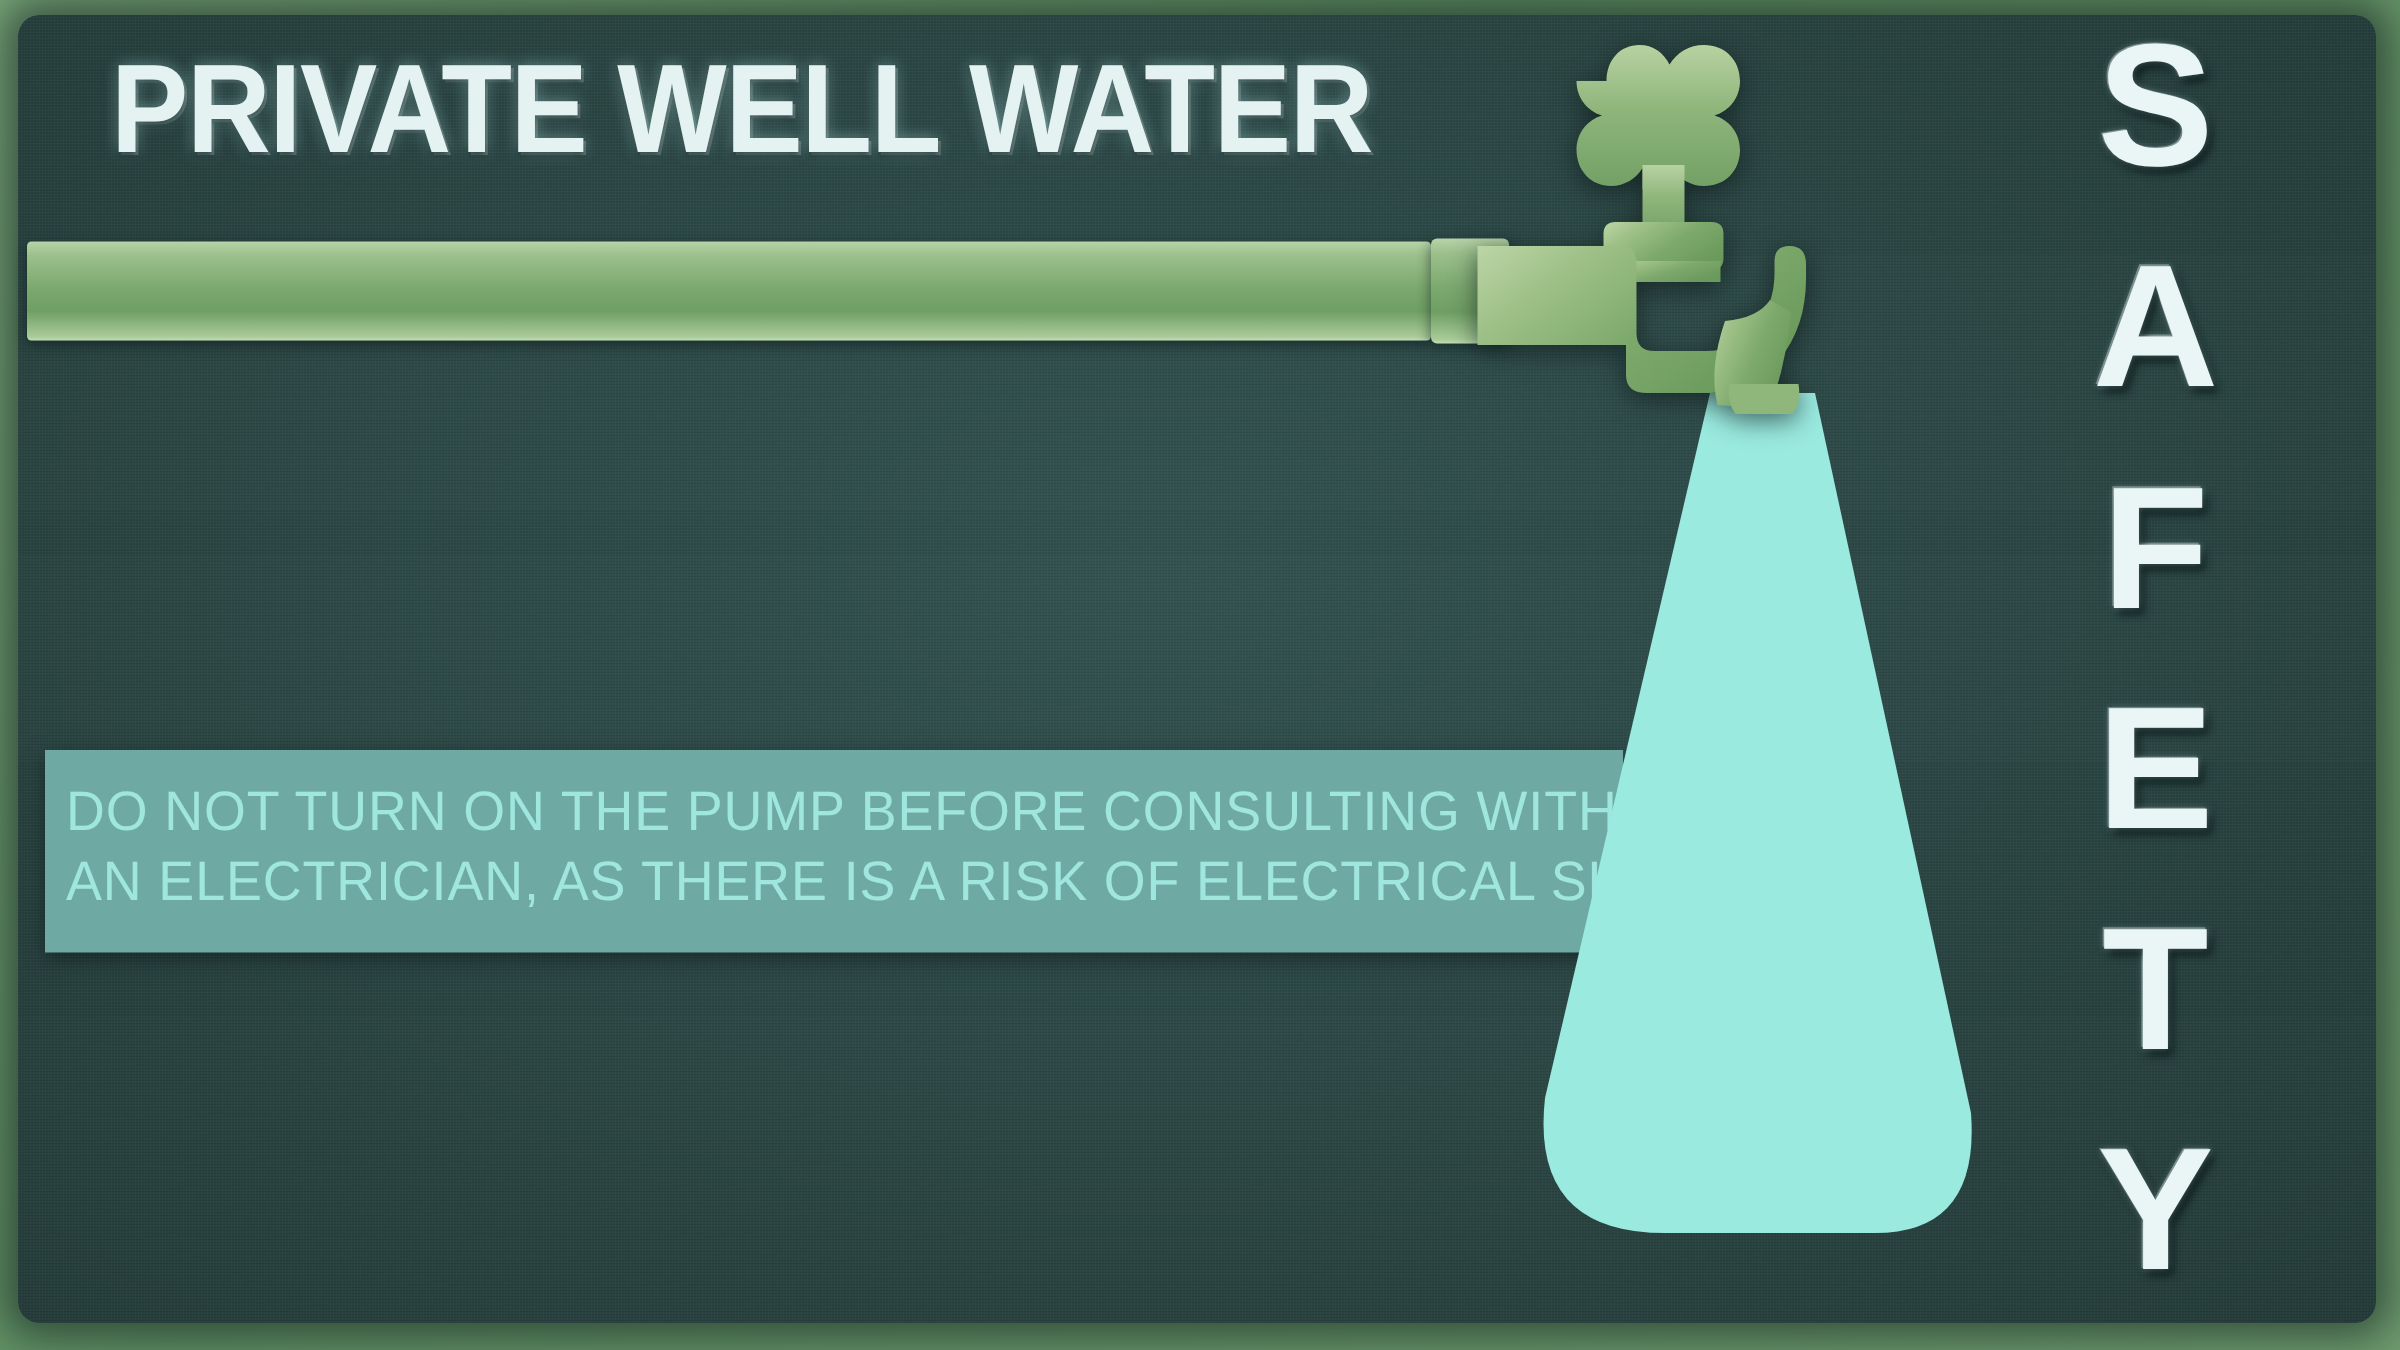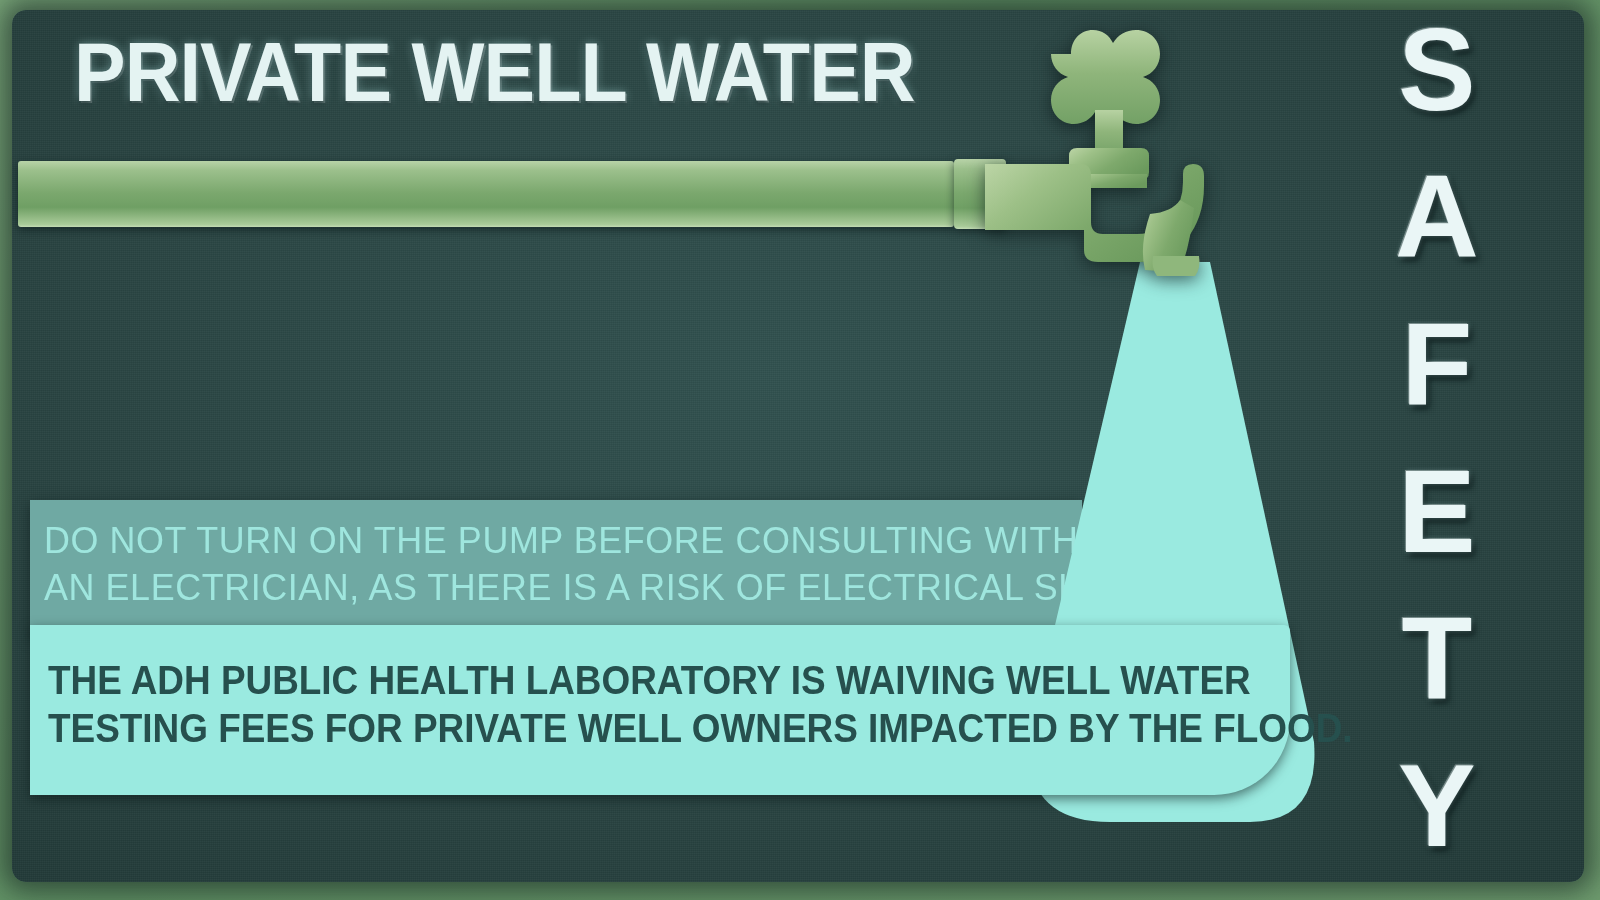--- a/index.html
+++ b/index.html
@@ -271,26 +271,20 @@
   </svg>
 
 
   <div class="msgbox" id="msg2">
     <div class="msg-text">
       <span class="msg-line">DO NOT TURN ON THE PUMP BEFORE CONSULTING WITH</span>
       <span class="msg-line">AN ELECTRICIAN, AS THERE IS A RISK OF ELECTRICAL SHOCK.</span>
     </div>
   </div>
 
-  <div class="msgbox" id="msg3">
-    <div class="msg-text">
-      <span class="msg-line">THE ADH PUBLIC HEALTH LABORATORY IS WAIVING WELL WATER</span>
-      <span class="msg-line">TESTING FEES FOR PRIVATE WELL OWNERS IMPACTED BY THE FLOOD.</span>
-    </div>
-  </div>
 
   <div id="safety">
     <span class="s-letter">S</span>
     <span class="s-letter">A</span>
     <span class="s-letter">F</span>
     <span class="s-letter">E</span>
     <span class="s-letter">T</span>
     <span class="s-letter">Y</span>
   </div>
 

